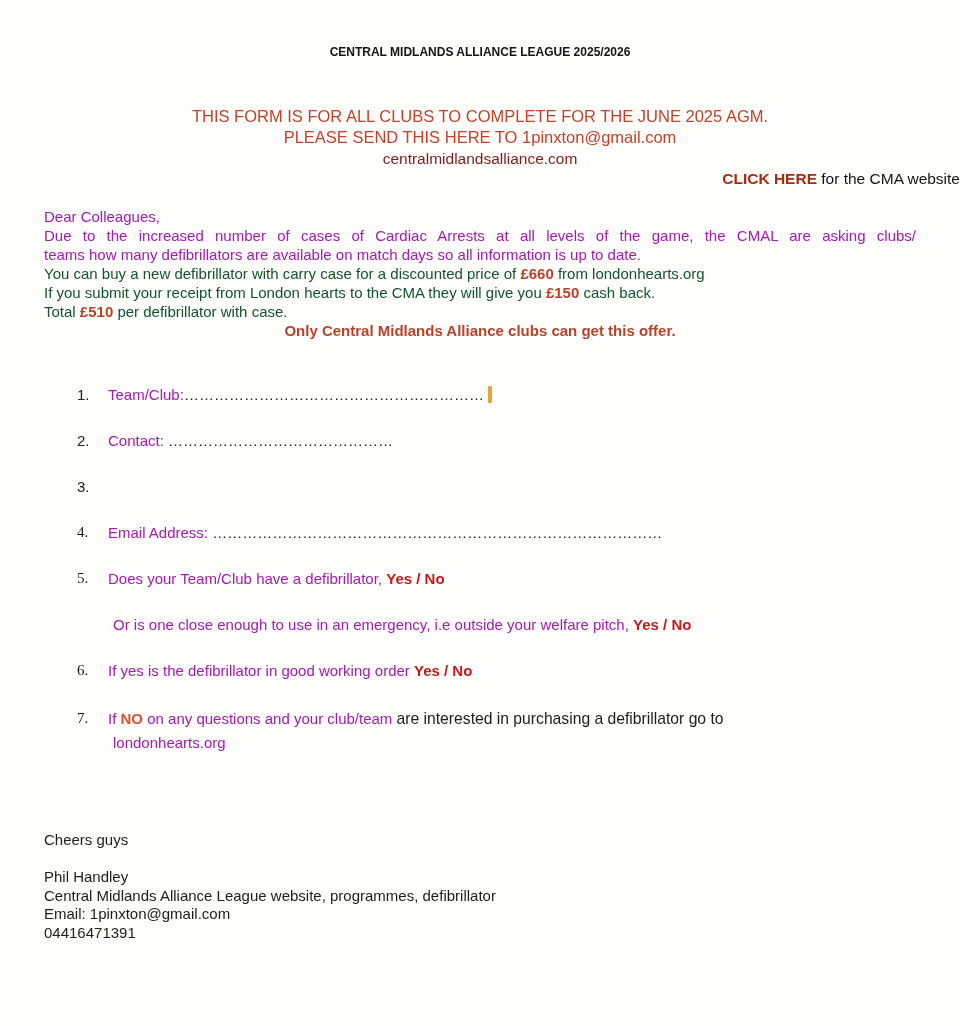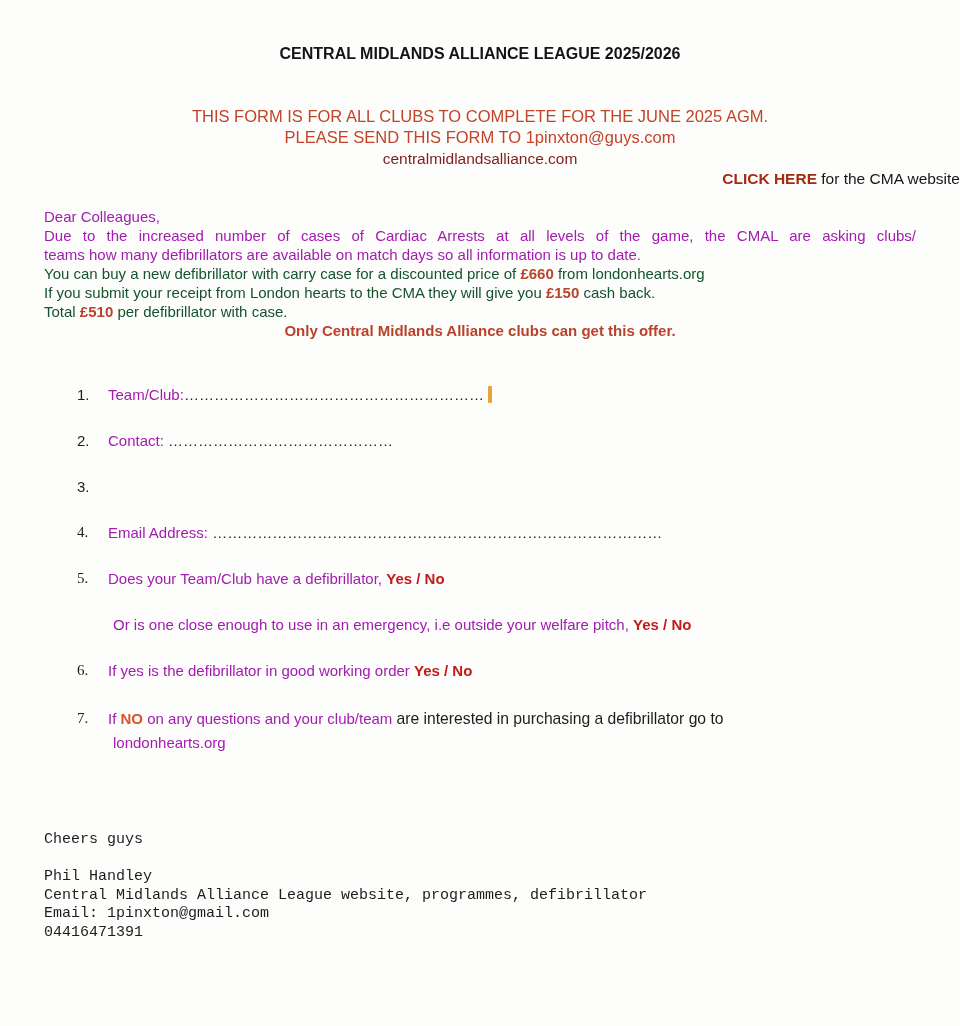--- a/index.html
+++ b/index.html
@@ -6,21 +6,21 @@
   .page{
     position:relative;
     width:960px;height:1026px;
     background:#fdfdfc;
     font-family:"Liberation Sans","DejaVu Sans",sans-serif;
     font-size:15px;color:#1d1d1d;
     overflow:hidden;
   }
   .doc-title{
     position:absolute;top:45px;left:0;width:100%;
-    text-align:center;font-weight:bold;font-size:16px;color:#141414;
+    text-align:center;font-weight:bold;font-size:12px;color:#141414;
   }
   .notice{
     position:absolute;left:0;width:100%;text-align:center;
     font-size:16.5px;color:#c2432a;
   }
   .notice-1{top:107px;}
   .notice-2{top:128px;}
   .site-line{
     position:absolute;top:150px;left:0;width:100%;
     text-align:center;font-size:15.5px;color:#7f1d1d;
@@ -41,21 +41,21 @@
   }
   .q-row{display:flex;margin-top:27px;padding-left:77px;}
   .q-row:first-child{margin-top:0;}
   .q-row.gap-wide{margin-top:29px;}
   .q-row.gap-sub{margin-top:5px;}
   .q-num{flex:none;width:31px;}
   .q-num.serif{font-family:"Liberation Serif","DejaVu Serif",serif;}
   .q-text{flex:1;}
   .q-row.indent .q-text{padding-left:5px;}
   .footer{
-    position:absolute;top:831px;left:44px;right:32px;line-height:18.6px;font-family:Liberation Mono, monospace;
+    position:absolute;top:831px;left:44px;right:32px;line-height:18.6px;
   }
   .f-line{min-height:18.6px;}
   .seg-k{color:#a21caf;}
   .seg-r{color:#14532d;}
   .seg-rb{color:#b8432a;font-weight:bold;}
   .seg-yn{color:#c11b1b;font-weight:bold;}
   .seg-no{color:#d9542b;font-weight:bold;}
   .seg-alt{color:#1d1d1d;font-size:15.7px;}
   .seg-dots{color:#1d1d1d;}
   .cursor-bar{
@@ -64,21 +64,21 @@
   }
 </style>
 </head>
 <body>
 
 <div class="page">
 
   <div class="doc-title">CENTRAL MIDLANDS ALLIANCE LEAGUE 2025/2026</div>
 
   <div class="notice notice-1">THIS FORM IS FOR ALL CLUBS TO COMPLETE FOR THE JUNE 2025 AGM.</div>
-  <div class="notice notice-2">PLEASE SEND THIS FORM TO 1pinxton@guys.com</div>
+  <div class="notice notice-2">PLEASE SEND THIS HERE TO 1pinxton@gmail.com</div>
 
   <div class="site-line">centralmidlandsalliance.com</div>
 
   <div class="click-line"><span class="click-here">CLICK HERE</span><span> for the CMA website</span></div>
 
   <div class="intro" id="intro">
       <div class="intro-line"><span class="seg-k">Dear Colleagues,</span></div>
       <div class="intro-line j"><span class="seg-k">Due to the increased number of cases of Cardiac Arrests at all levels of the game, the CMAL are asking clubs/</span></div>
       <div class="intro-line"><span class="seg-k">teams how many defibrillators are available on match days so all information is up to date.</span></div>
       <div class="intro-line"><span class="seg-r">You can buy a new defibrillator with carry case for a discounted price of </span><span class="seg-rb">£660</span><span class="seg-r"> from londonhearts.org</span></div>

